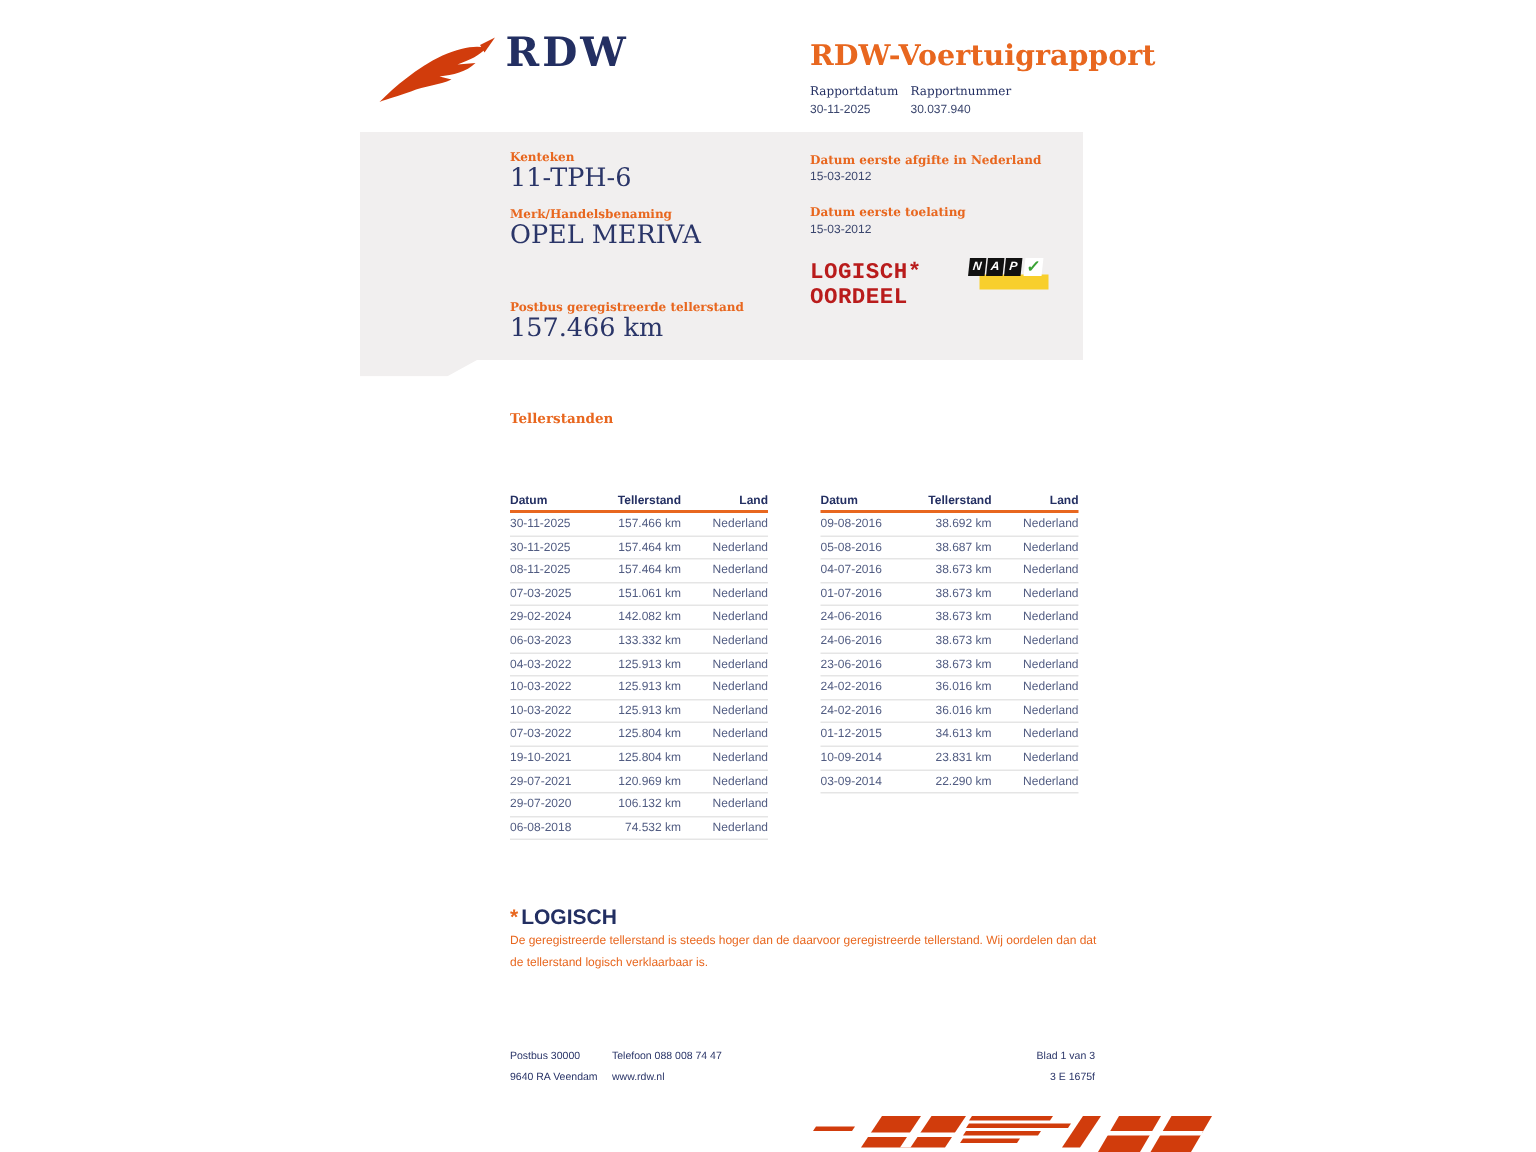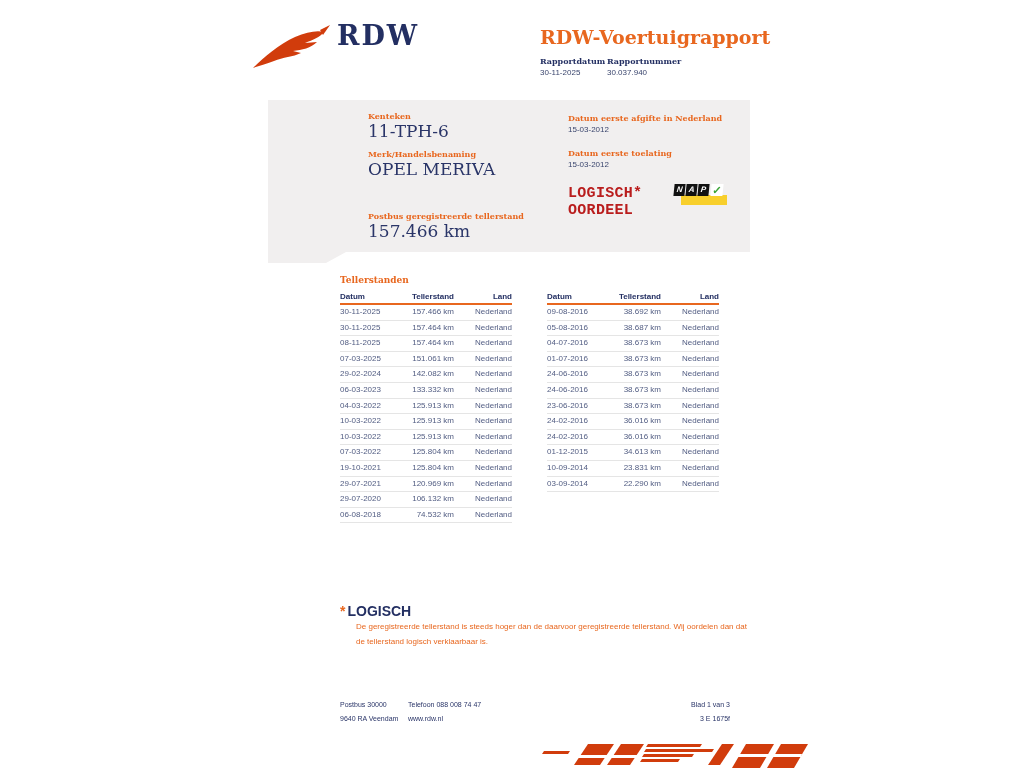--- a/index.html
+++ b/index.html
@@ -7,59 +7,59 @@
     width:1024px;height:768px;background:#ffffff;position:relative;
     font-family:"Liberation Sans",sans-serif;overflow:hidden;
   }
   .abs{position:absolute;}
 
   
   .brand-word{left:337px;top:20px;font-family:"DejaVu Serif",serif;font-size:27px;
     font-weight:600;color:#232f62;letter-spacing:2px;text-align:center;}
   .doc-title{left:540px;top:26px;font-family:"DejaVu Serif",serif;font-size:19px;
     font-weight:bold;color:#e8671f;}
-  .meta-label{font-family:"DejaVu Serif",serif;font-size:8px;font-weight:bold;color:#232f62;}
+  .meta-label{font-family:"DejaVu Serif",serif;font-size:8px;font-weight:normal;color:#232f62;}
   .meta-value{font-size:8px;color:#3b466e;}
 
   
-  .panel{left:240px;top:100px;width:512px;height:163px;background:#f1efef;
-    clip-path:polygon(0 0,482px 0,482px 152px,78px 152px,58px 163px,0 163px);margin-left:28px;}
+  .panel{left:240px;top:88px;width:512px;height:163px;background:#f1efef;
+    clip-path:polygon(0 0,482px 0,482px 152px,78px 152px,58px 163px,0 163px);}
   .p-label{position:absolute;font-family:"DejaVu Serif",serif;font-size:8px;
     font-weight:bold;color:#e8671f;}
   .p-big{position:absolute;font-family:"DejaVu Serif",serif;font-size:17px;color:#2a3568;}
   .p-val{position:absolute;font-size:8px;color:#3b466e;}
   .oordeel{position:absolute;left:300px;top:85px;font-size:15px;font-weight:bold;
     color:#b91c1c;line-height:17px;letter-spacing:.3px;font-family:Liberation Mono, monospace;}
 
   
   .nap{position:absolute;left:406px;top:83px;width:54px;height:24px;}
   .nap-bar{position:absolute;left:7px;top:12px;width:46px;height:10px;background:#f8cf2c;}
   .nap-tile{position:absolute;top:1px;width:11px;height:12px;background:#111111;
     color:#ffffff;font-size:8px;font-weight:bold;font-style:italic;text-align:center;
     line-height:12px;transform:skewX(-6deg);}
   .nap-check{position:absolute;top:1px;left:37px;width:12px;height:12px;background:#ffffff;
     color:#3aa335;font-size:11px;font-weight:bold;text-align:center;line-height:12px;
     transform:skewX(-6deg);}
 
   
   .tbl-title{left:340px;top:275px;font-family:"DejaVu Serif",serif;font-size:9px;
     font-weight:bold;color:#e8671f;}
-  .tbl{width:172px;}
+  .tbl{width:172px;margin-top:37px;}
   .thead{display:flex;align-items:flex-end;padding-bottom:2px;
     border-bottom:2px solid #e8671f;font-size:8px;font-weight:bold;color:#232f62;height:12px;}
   .trow{display:flex;height:14.6px;line-height:14.6px;border-bottom:1px solid #e5e5e5;
     font-size:8px;color:#515c82;}
   .c1{width:62px;text-align:left;}
   .c2{width:52px;text-align:right;}
   .c3{flex:1;text-align:right;}
 
   
   .note-title{left:340px;top:603px;font-size:14px;font-weight:bold;color:#232f62;}
   .note-star{color:#e8671f;margin-right:2px;}
-  .note-body{left:356px;top:619px;width:394px;font-size:8px;color:#e8671f;line-height:15px;}
+  .note-body{left:340px;top:619px;width:394px;font-size:8px;color:#e8671f;line-height:15px;}
 
   
   .foot{font-size:7px;color:#2a3568;}
   .foot-right{width:100px;text-align:right;}
 
   svg{display:block;}
 </style>
 </head>
 <body>
 

